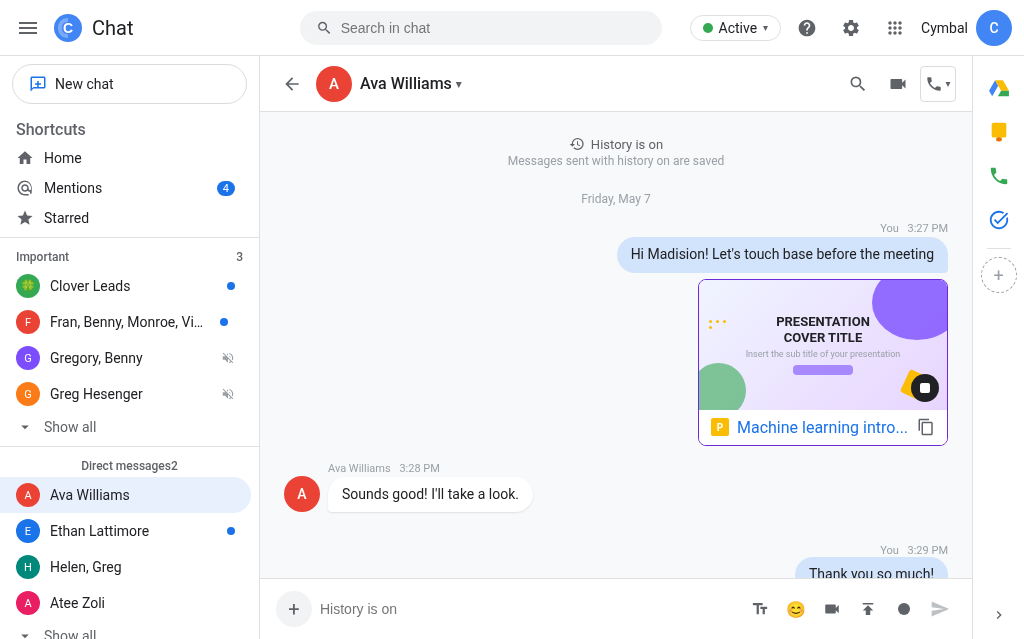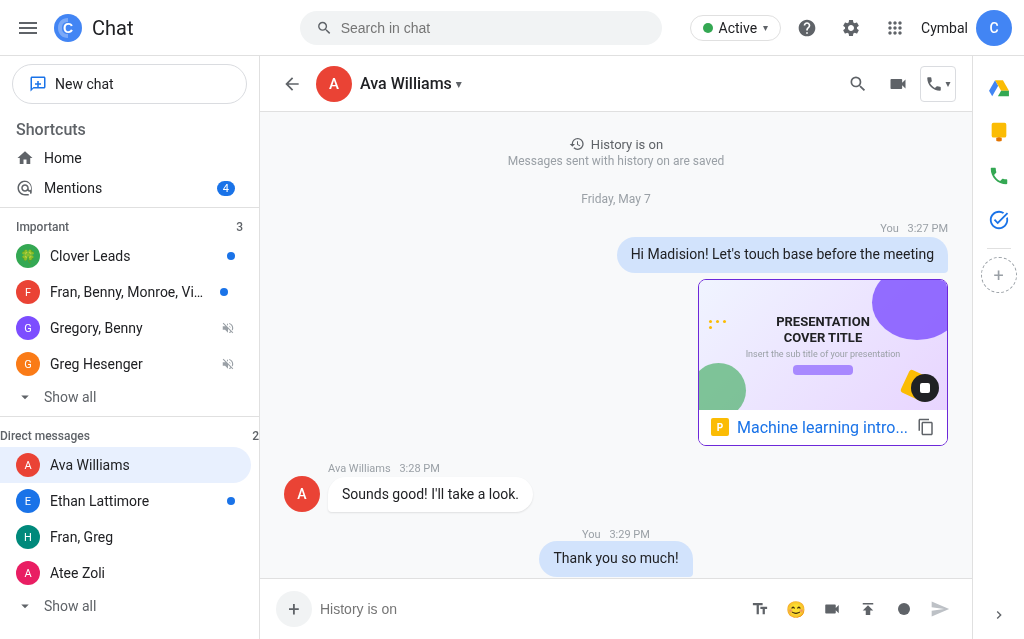--- a/index.html
+++ b/index.html
@@ -79,20 +79,26 @@
         </svg>
     <span style="font-size:14px;color:#202124;flex:1;">Home</span>
   </div>
   <div style="display:flex;align-items:center;gap:10px;padding:6px 16px;cursor:pointer;border-radius:0 24px 24px 0;margin-right:8px;">
     <svg width="18" height="18" fill="#5f6368" viewBox="0 0 24 24">
           <path d="M12 2C6.48 2 2 6.48 2 12s4.48 10 10 10h5v-2h-5c-4.34 0-8-3.66-8-8s3.66-8 8-8 8 3.66 8 8v1.43c0 .79-.71 1.57-1.5 1.57s-1.5-.78-1.5-1.57V12c0-2.76-2.24-5-5-5s-5 2.24-5 5 2.24 5 5 5c1.38 0 2.64-.56 3.54-1.47.65.89 1.77 1.47 2.96 1.47C19.05 22 21 20.1 21 17.43V12c0-5.52-4.48-10-10-10zm0 13c-1.66 0-3-1.34-3-3s1.34-3 3-3 3 1.34 3 3-1.34 3-3 3z"></path>
         </svg>
     <span style="font-size:14px;color:#202124;flex:1;">Mentions</span>
     <span style="background:#1a73e8;color:white;border-radius:10px;padding:1px 6px;font-size:11px;">4</span>
   </div>
+  <div style="display:flex;align-items:center;gap:10px;padding:6px 16px;cursor:pointer;border-radius:0 24px 24px 0;margin-right:8px;">
+    <svg width="18" height="18" fill="#5f6368" viewBox="0 0 24 24">
+          <path d="M12 17.27L18.18 21l-1.64-7.03L22 9.24l-7.19-.61L12 2 9.19 8.63 2 9.24l5.46 4.73L5.82 21z"></path>
+        </svg>
+    <span style="font-size:14px;color:#202124;flex:1;">Starred</span>
+  </div>
 
   <div style="height:1px;background:#e0e0e0;margin:4px 0;"></div>
 
   <div style="padding:8px 16px 4px;font-size:12px;color:#5f6368;font-weight:500;display:flex;align-items:center;justify-content:space-between;">
     <span>Important</span>
     <span style="color:#5f6368;font-size:12px;">3</span>
   </div>
 
   <div style="display:flex;align-items:center;gap:10px;padding:6px 16px;cursor:pointer;border-radius:0 24px 24px 0;margin-right:8px;">
     <div style="width:24px;height:24px;border-radius:50%;background:#34a853;display:flex;align-items:center;justify-content:center;font-size:13px;flex-shrink:0;">🍀</div>
@@ -124,39 +130,39 @@
 
   <div style="display:flex;align-items:center;gap:10px;padding:6px 16px;cursor:pointer;border-radius:0 24px 24px 0;margin-right:8px;">
     <svg width="18" height="18" fill="#5f6368" viewBox="0 0 24 24">
           <path d="M7 10l5 5 5-5z"></path>
         </svg>
     <span style="font-size:14px;color:#5f6368;">Show all</span>
   </div>
 
   <div style="height:1px;background:#e0e0e0;margin:4px 0;"></div>
 
-  <div style="padding:8px 0 4px;font-size:12px;color:#5f6368;font-weight:500;display:flex;align-items:center;justify-content:space-between;">
+  <div style="padding:8px 0 4px;font-size:12px;color:#5f6368;font-weight:500;display:flex;align-items:center;justify-content:center;">
     <span>Direct messages</span>
     <span style="color:#5f6368;font-size:12px;">2</span>
   </div>
 
   <div style="display:flex;align-items:center;gap:10px;padding:6px 16px;cursor:pointer;border-radius:0 24px 24px 0;margin-right:8px;background:#e8f0fe;">
     <div style="width:24px;height:24px;border-radius:50%;background:#ea4335;display:flex;align-items:center;justify-content:center;color:white;font-size:11px;flex-shrink:0;">A</div>
     <span style="font-size:14px;color:#202124;flex:1;">Ava Williams</span>
   </div>
 
   <div style="display:flex;align-items:center;gap:10px;padding:6px 16px;cursor:pointer;border-radius:0 24px 24px 0;margin-right:8px;">
     <div style="width:24px;height:24px;border-radius:50%;background:#1a73e8;display:flex;align-items:center;justify-content:center;color:white;font-size:11px;flex-shrink:0;">E</div>
     <span style="font-size:14px;color:#202124;flex:1;">Ethan Lattimore</span>
     <div style="width:8px;height:8px;background:#1a73e8;border-radius:50%;"></div>
   </div>
 
   <div style="display:flex;align-items:center;gap:10px;padding:6px 16px;cursor:pointer;border-radius:0 24px 24px 0;margin-right:8px;">
     <div style="width:24px;height:24px;border-radius:50%;background:#00897b;display:flex;align-items:center;justify-content:center;color:white;font-size:11px;flex-shrink:0;">H</div>
-    <span style="font-size:14px;color:#202124;flex:1;">Fran, Greg</span>
+    <span style="font-size:14px;color:#202124;flex:1;">Helen, Greg</span>
   </div>
 
   <div style="display:flex;align-items:center;gap:10px;padding:6px 16px;cursor:pointer;border-radius:0 24px 24px 0;margin-right:8px;">
     <div style="width:24px;height:24px;border-radius:50%;background:#e91e63;display:flex;align-items:center;justify-content:center;color:white;font-size:11px;flex-shrink:0;">A</div>
     <span style="font-size:14px;color:#202124;flex:1;">Atee Zoli</span>
   </div>
 
   <div style="display:flex;align-items:center;gap:10px;padding:6px 16px;cursor:pointer;border-radius:0 24px 24px 0;margin-right:8px;">
     <svg width="18" height="18" fill="#5f6368" viewBox="0 0 24 24">
           <path d="M7 10l5 5 5-5z"></path>
@@ -261,21 +267,21 @@
         <div style="font-size:11px;color:#9aa0a6;margin-bottom:2px;">
           <span style="margin-right:6px;">Ava Williams</span>
           <span>3:28 PM</span>
         </div>
         <div style="max-width:420px;padding:8px 14px;border-radius:18px 18px 18px 4px;font-size:14px;line-height:1.4;background:#fff;color:#202124;box-shadow:0 1px 2px rgba(0,0,0,0.1);">
           Sounds good! I'll take a look.
         </div>
       </div>
     </div>
 
-    <div style="display:flex;flex-direction:column;align-items:center;gap:0;margin-top:8px;">
+    <div style="display:flex;flex-direction:column;align-items:flex-end;gap:0;margin-top:24px;">
       <div style="font-size:11px;color:#9aa0a6;text-align:right;">
         <span style="margin-right:6px;">You</span>
         <span>3:29 PM</span>
       </div>
       <div style="max-width:420px;padding:8px 14px;border-radius:18px 18px 4px 18px;font-size:14px;line-height:1.4;background:#d2e3fc;color:#202124;">
         Thank you so much!
       </div>
     </div>
 
   </div>

